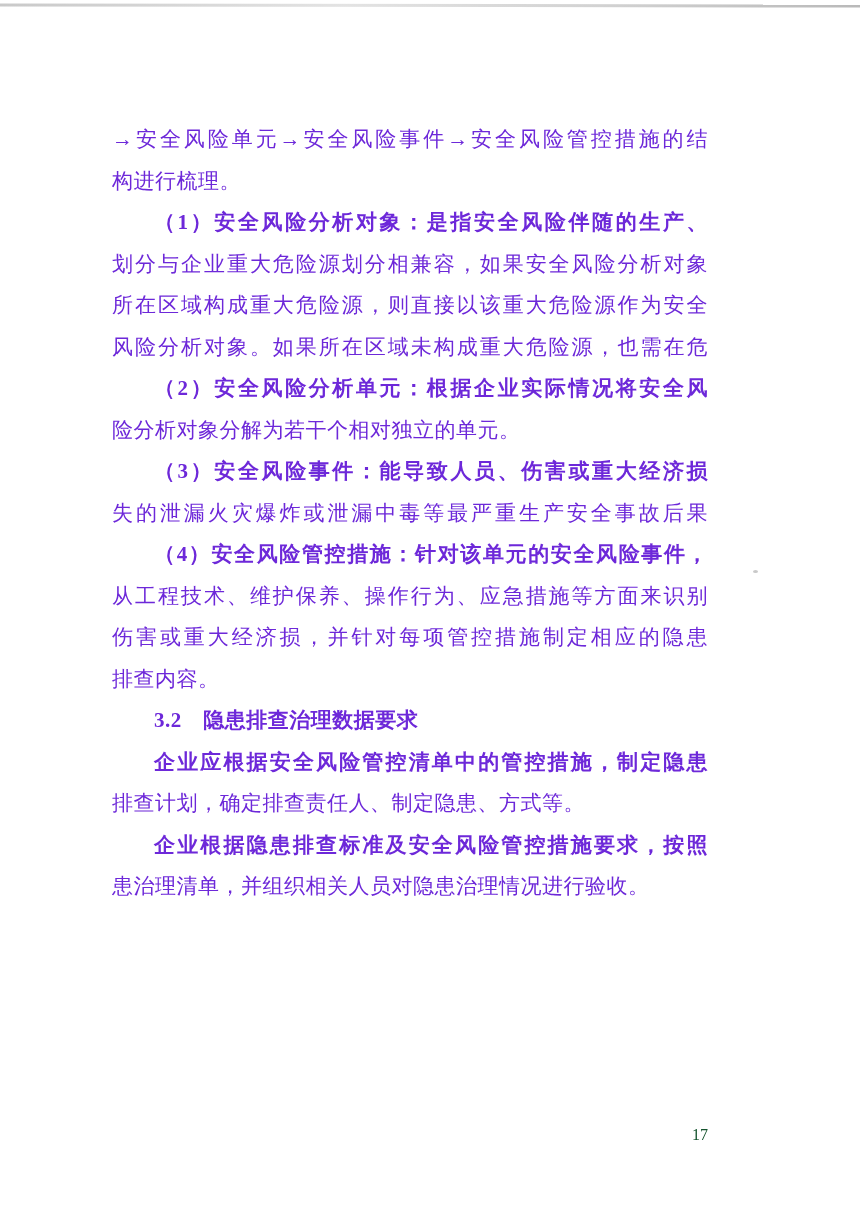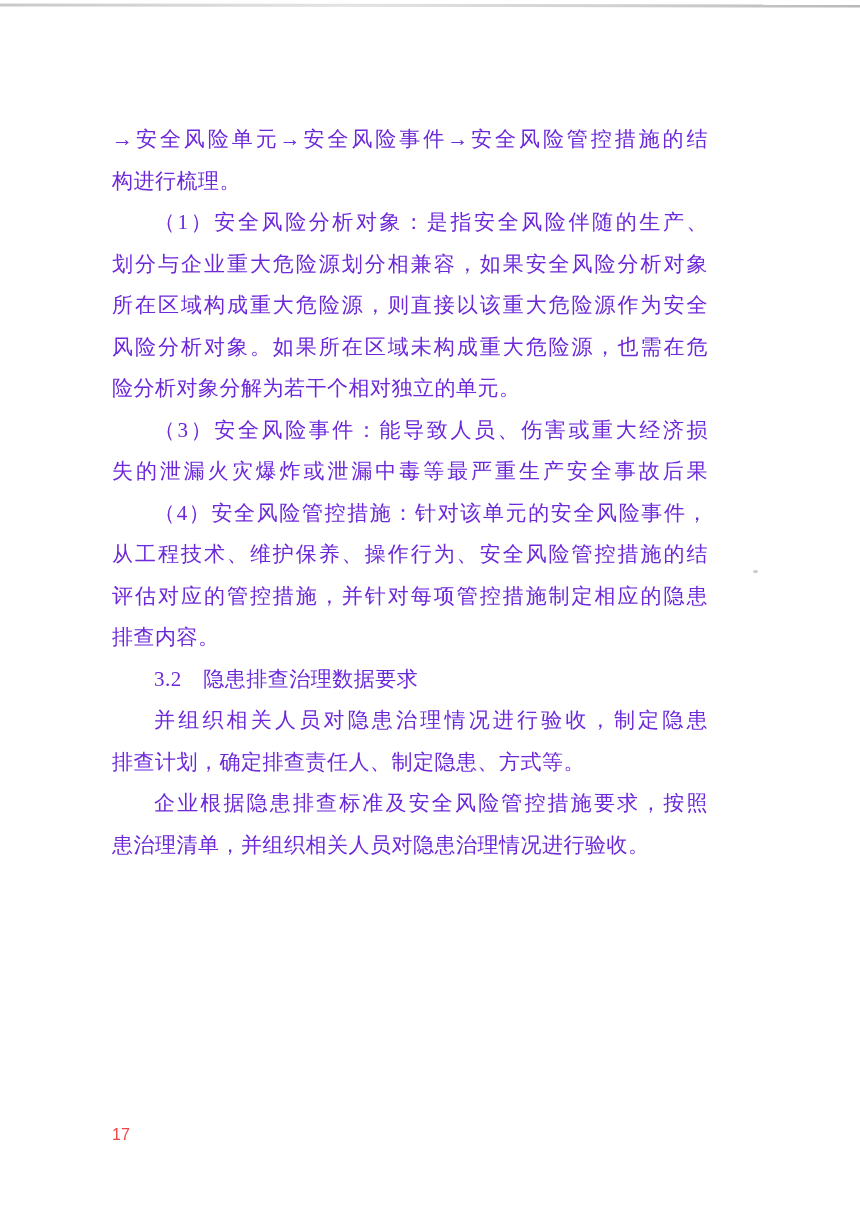--- a/index.html
+++ b/index.html
@@ -49,54 +49,56 @@
     overflow: hidden;
     white-space: normal;
   }
   .line.fill {
     text-align: justify;
     text-align-last: justify;
     text-justify: inter-character;
   }
   .line.indent {
     text-indent: 2em;
+    font-weight: bold;
   }
   .page-number {
     position: absolute;
     left: 112px;
     top: 1126px;
     width: 596px;
-    text-align: left;
-    font-family: Liberation Sans, sans-serif;
+    text-align: right;
+    font-family: Liberation Serif, serif;
     font-size: 16px;
-    color: #ef4444;
+    color: #14532d;
   }
 </style>
 </head>
 <body>
 
 <div class="page">
   <div class="scan-edge-line"></div>
   <div class="scan-speck"></div>
 
   <div class="text-block">
       <div class="line fill">→安全风险单元→安全风险事件→安全风险管控措施的结</div>
       <div class="line">构进行梳理。</div>
       <div class="line indent fill">（1）安全风险分析对象：是指安全风险伴随的生产、</div>
       <div class="line fill">划分与企业重大危险源划分相兼容，如果安全风险分析对象</div>
       <div class="line fill">所在区域构成重大危险源，则直接以该重大危险源作为安全</div>
       <div class="line fill">风险分析对象。如果所在区域未构成重大危险源，也需在危</div>
+      <div class="line indent fill">（2）安全风险分析单元：根据企业实际情况将安全风</div>
       <div class="line">险分析对象分解为若干个相对独立的单元。</div>
       <div class="line indent fill">（3）安全风险事件：能导致人员、伤害或重大经济损</div>
       <div class="line fill">失的泄漏火灾爆炸或泄漏中毒等最严重生产安全事故后果</div>
       <div class="line indent fill">（4）安全风险管控措施：针对该单元的安全风险事件，</div>
-      <div class="line fill">从工程技术、维护保养、操作行为、安全风险管控措施的结</div>
-      <div class="line fill">评估对应的管控措施，并针对每项管控措施制定相应的隐患</div>
+      <div class="line fill">从工程技术、维护保养、操作行为、应急措施等方面来识别</div>
+      <div class="line fill">伤害或重大经济损，并针对每项管控措施制定相应的隐患</div>
       <div class="line">排查内容。</div>
       <div class="line indent">3.2　隐患排查治理数据要求</div>
-      <div class="line indent fill">并组织相关人员对隐患治理情况进行验收，制定隐患</div>
+      <div class="line indent fill">企业应根据安全风险管控清单中的管控措施，制定隐患</div>
       <div class="line">排查计划，确定排查责任人、制定隐患、方式等。</div>
       <div class="line indent fill">企业根据隐患排查标准及安全风险管控措施要求，按照</div>
       <div class="line">患治理清单，并组织相关人员对隐患治理情况进行验收。</div>
     </div>
 
   <div class="page-number">17</div>
 </div>
 
 </body></html>

